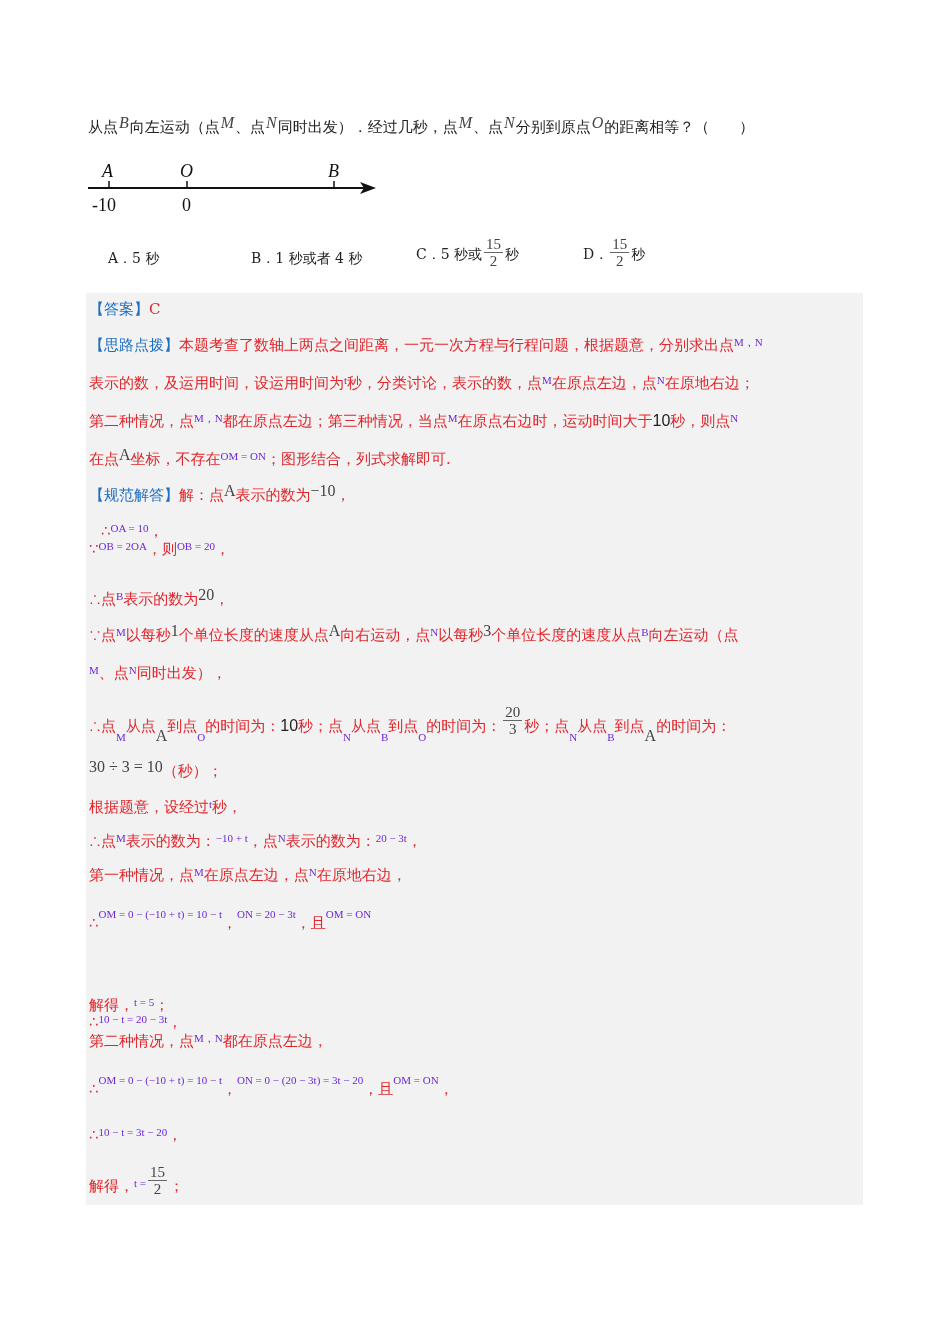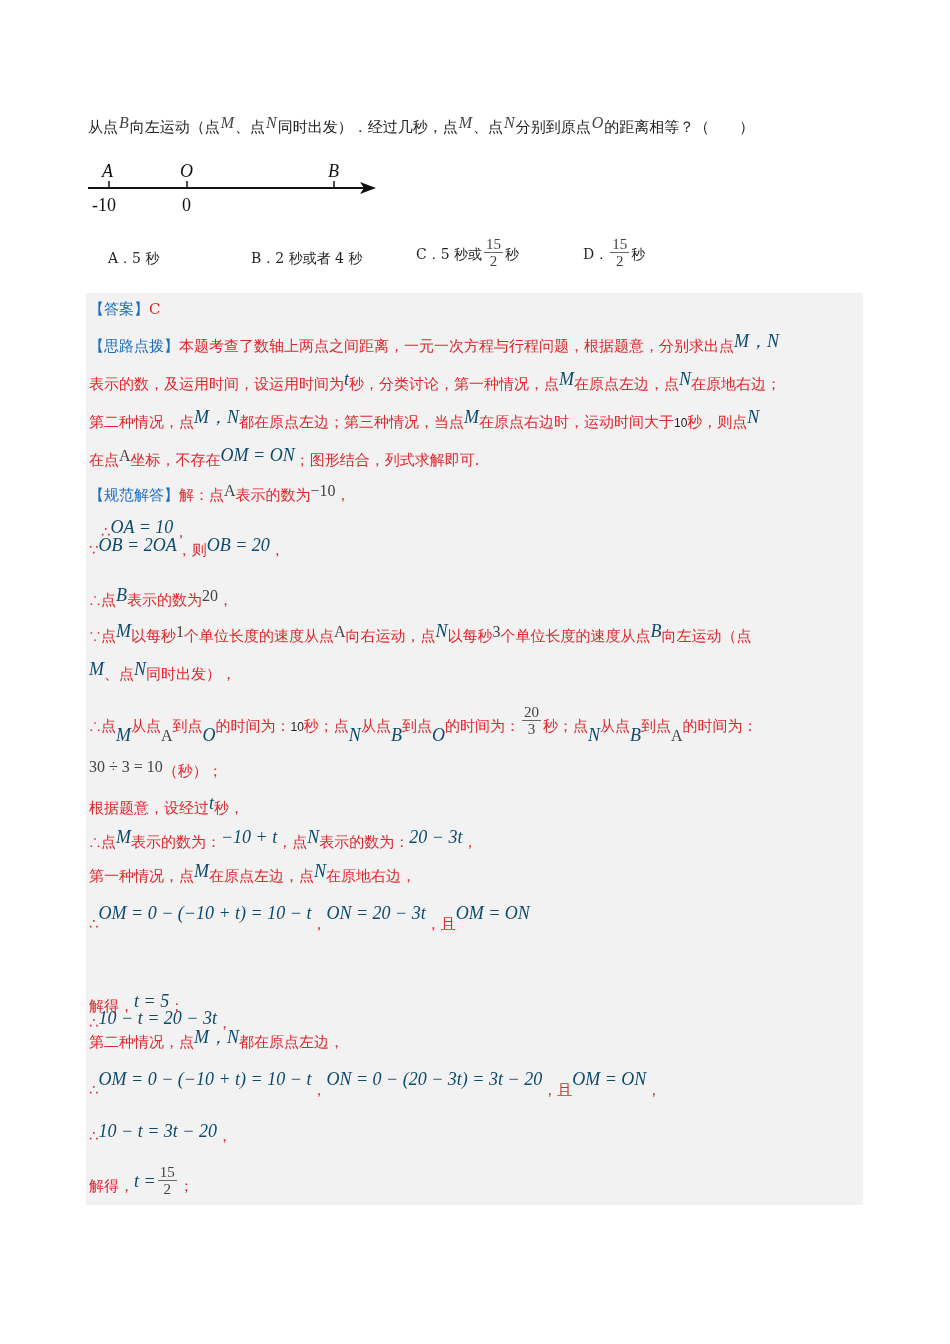--- a/index.html
+++ b/index.html
@@ -8,22 +8,22 @@
   .mi { font-family:"Liberation Serif", serif; font-style:italic; color:#444; font-size:16px; position:relative; top:-4px; padding:0 1px; }
   .numline { position:absolute; left:86px; top:158px; width:300px; height:60px; }
   .options { position:absolute; left:108px; top:236px; width:700px; height:44px; font-size:14px; color:#222; }
   .opt { position:absolute; top:14px; white-space:nowrap; }
   .frac { display:inline-block; vertical-align:middle; text-align:center; font-family:"Liberation Serif", serif; font-size:15px; color:#444; line-height:16px; margin:0 2px; position:relative; top:-2px;}
   .frac .num { display:block; border-bottom:1px solid #666; padding:0 2px; }
   .frac .den { display:block; }
   .box { position:absolute; left:86px; top:293px; width:777px; height:912px; background:#f2f2f2; }
   .ln { position:absolute; left:89px; font-size:15px; color:#e0252b; white-space:nowrap; line-height:22px; }
   .tag { color:#1f6fbf; }
-  .blk { color:#222; font-family:"Liberation Sans", sans-serif; font-size:12px; }
-  .m { font-family:"Liberation Serif", serif; font-style:italic; color:#0c4a6e; font-size:18px; position:relative; top:-4px; }
+  .blk { color:#222; font-family:"Liberation Sans", sans-serif; font-size:16px; }
+  .m { font-family:"Liberation Serif", serif; color:#6d28d9; font-size:11px; position:relative; top:-4px; }
   .mu { font-family:"Liberation Serif", serif; color:#444; font-size:16px; position:relative; top:-4px; }
   .sub { position:relative; top:6px; }
   .low { position:relative; top:10px; }
 </style>
 </head>
 <body>
 
 <div class="q-line">
   <span>从点</span><span class="mi">B</span><span>向左运动（点</span><span class="mi">M</span><span>、点</span><span class="mi">N</span><span>同时出发）．经过几秒，点</span><span class="mi">M</span><span>、点</span><span class="mi">N</span><span>分别到原点</span><span class="mi">O</span><span>的距离相等？（　　）</span>
 </div>
@@ -38,36 +38,36 @@
     <text x="16" y="19" font-family="Liberation Serif, serif" font-style="italic" font-size="18" fill="#111">A</text>
     <text x="94" y="19" font-family="Liberation Serif, serif" font-style="italic" font-size="18" fill="#111">O</text>
     <text x="242" y="19" font-family="Liberation Serif, serif" font-style="italic" font-size="18" fill="#111">B</text>
     <text x="6" y="53" font-family="Liberation Serif, serif" font-size="18" fill="#111">-10</text>
     <text x="96" y="53" font-family="Liberation Serif, serif" font-size="18" fill="#111">0</text>
   </svg>
 </div>
 
 <div class="options">
   <span class="opt" style="left:0px;">A．5 秒</span>
-  <span class="opt" style="left:143px;">B．2 秒或者 4 秒</span>
+  <span class="opt" style="left:143px;">B．1 秒或者 4 秒</span>
   <span class="opt" style="left:308px;top:2px;"><span>C．5 秒或</span><span class="frac"><span class="num">15</span><span class="den">2</span></span><span>秒</span></span>
   <span class="opt" style="left:475px;top:2px;"><span>D．</span><span class="frac"><span class="num">15</span><span class="den">2</span></span><span>秒</span></span>
 </div>
 
 <div class="box"></div>
 
 <div class="ln" style="top:298px;">
   <span class="tag">【答案】</span><span>C</span>
 </div>
 
 <div class="ln" style="top:334px;">
   <span class="tag">【思路点拨】</span><span>本题考查了数轴上两点之间距离，一元一次方程与行程问题，根据题意，分别求出点</span><span class="m">M，N</span>
 </div>
 <div class="ln" style="top:372px;">
-  <span>表示的数，及运用时间，设运用时间为</span><span class="m">t</span><span>秒，分类讨论，第一种情况，点</span><span class="m">M</span><span>在原点左边，点</span><span class="m">N</span><span>在原地右边；</span>
+  <span>表示的数，及运用时间，设运用时间为</span><span class="m">t</span><span>秒，分类讨论，表示的数，点</span><span class="m">M</span><span>在原点左边，点</span><span class="m">N</span><span>在原地右边；</span>
 </div>
 <div class="ln" style="top:410px;">
   <span>第二种情况，点</span><span class="m">M，N</span><span>都在原点左边；第三种情况，当点</span><span class="m">M</span><span>在原点右边时，运动时间大于</span><span class="blk">10</span><span>秒，则点</span><span class="m">N</span>
 </div>
 <div class="ln" style="top:448px;">
   <span>在点</span><span class="mu">A</span><span>坐标，不存在</span><span class="m">OM = ON</span><span>；图形结合，列式求解即可.</span>
 </div>
 
 <div class="ln" style="top:484px;">
   <span class="tag">【规范解答】</span><span>解：点</span><span class="mu">A</span><span>表示的数为</span><span class="mu">−10</span><span>，</span>

